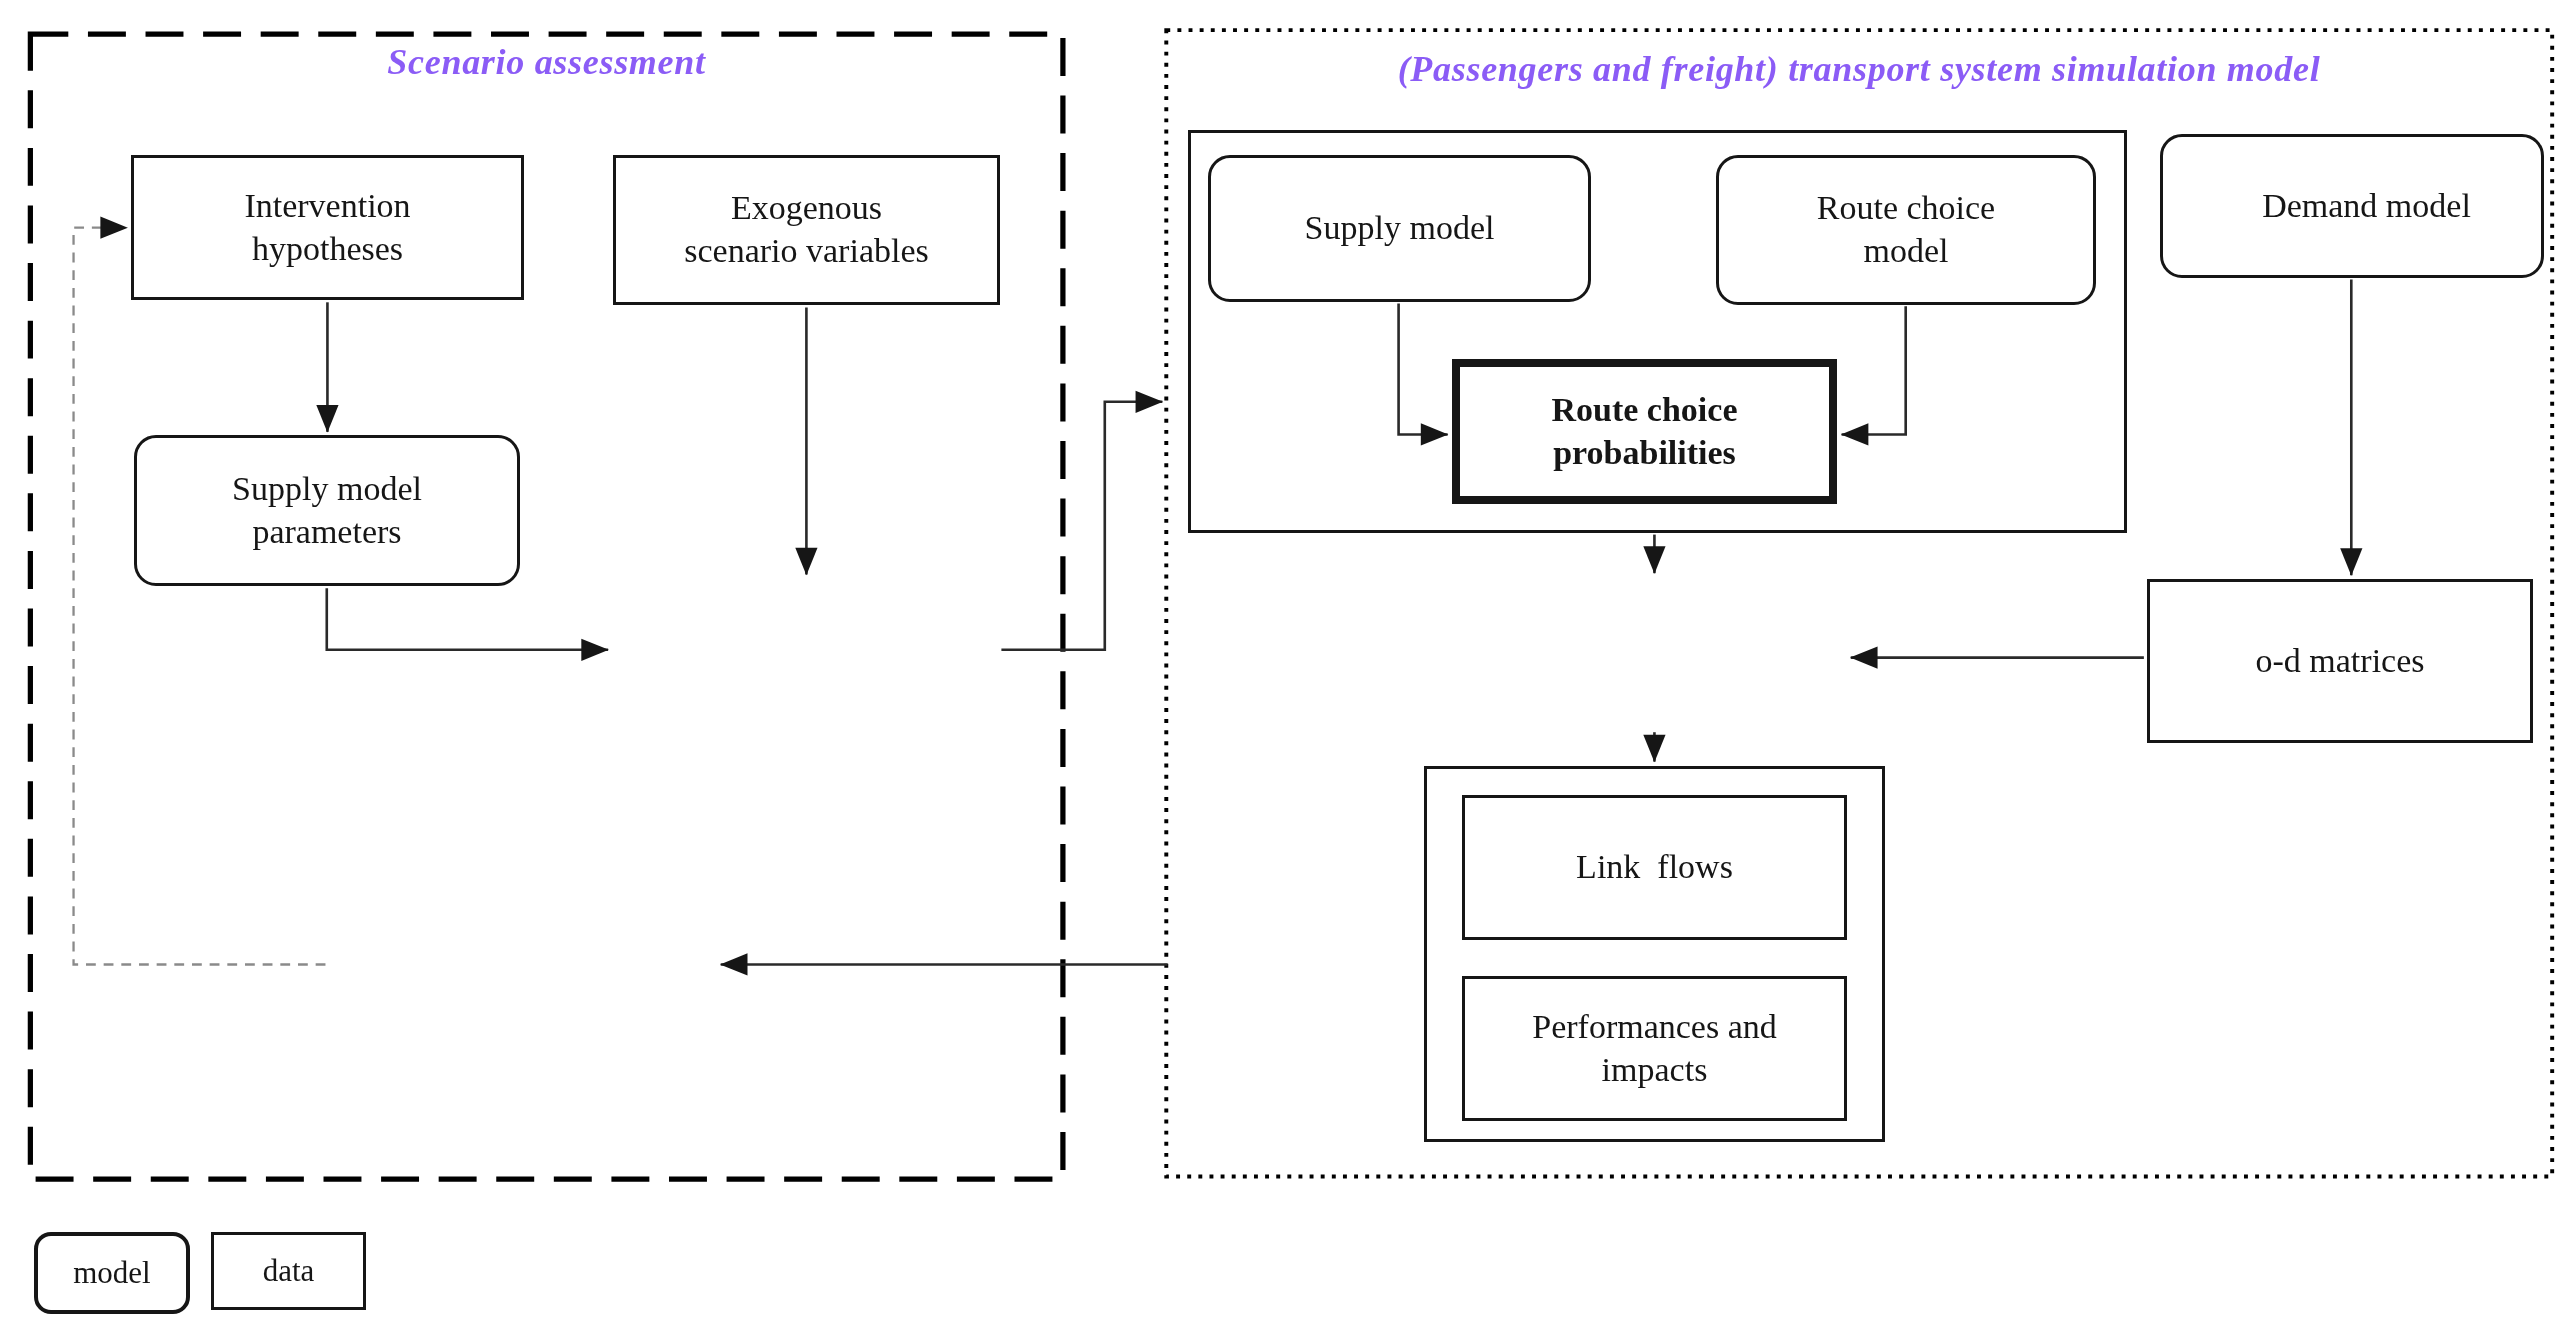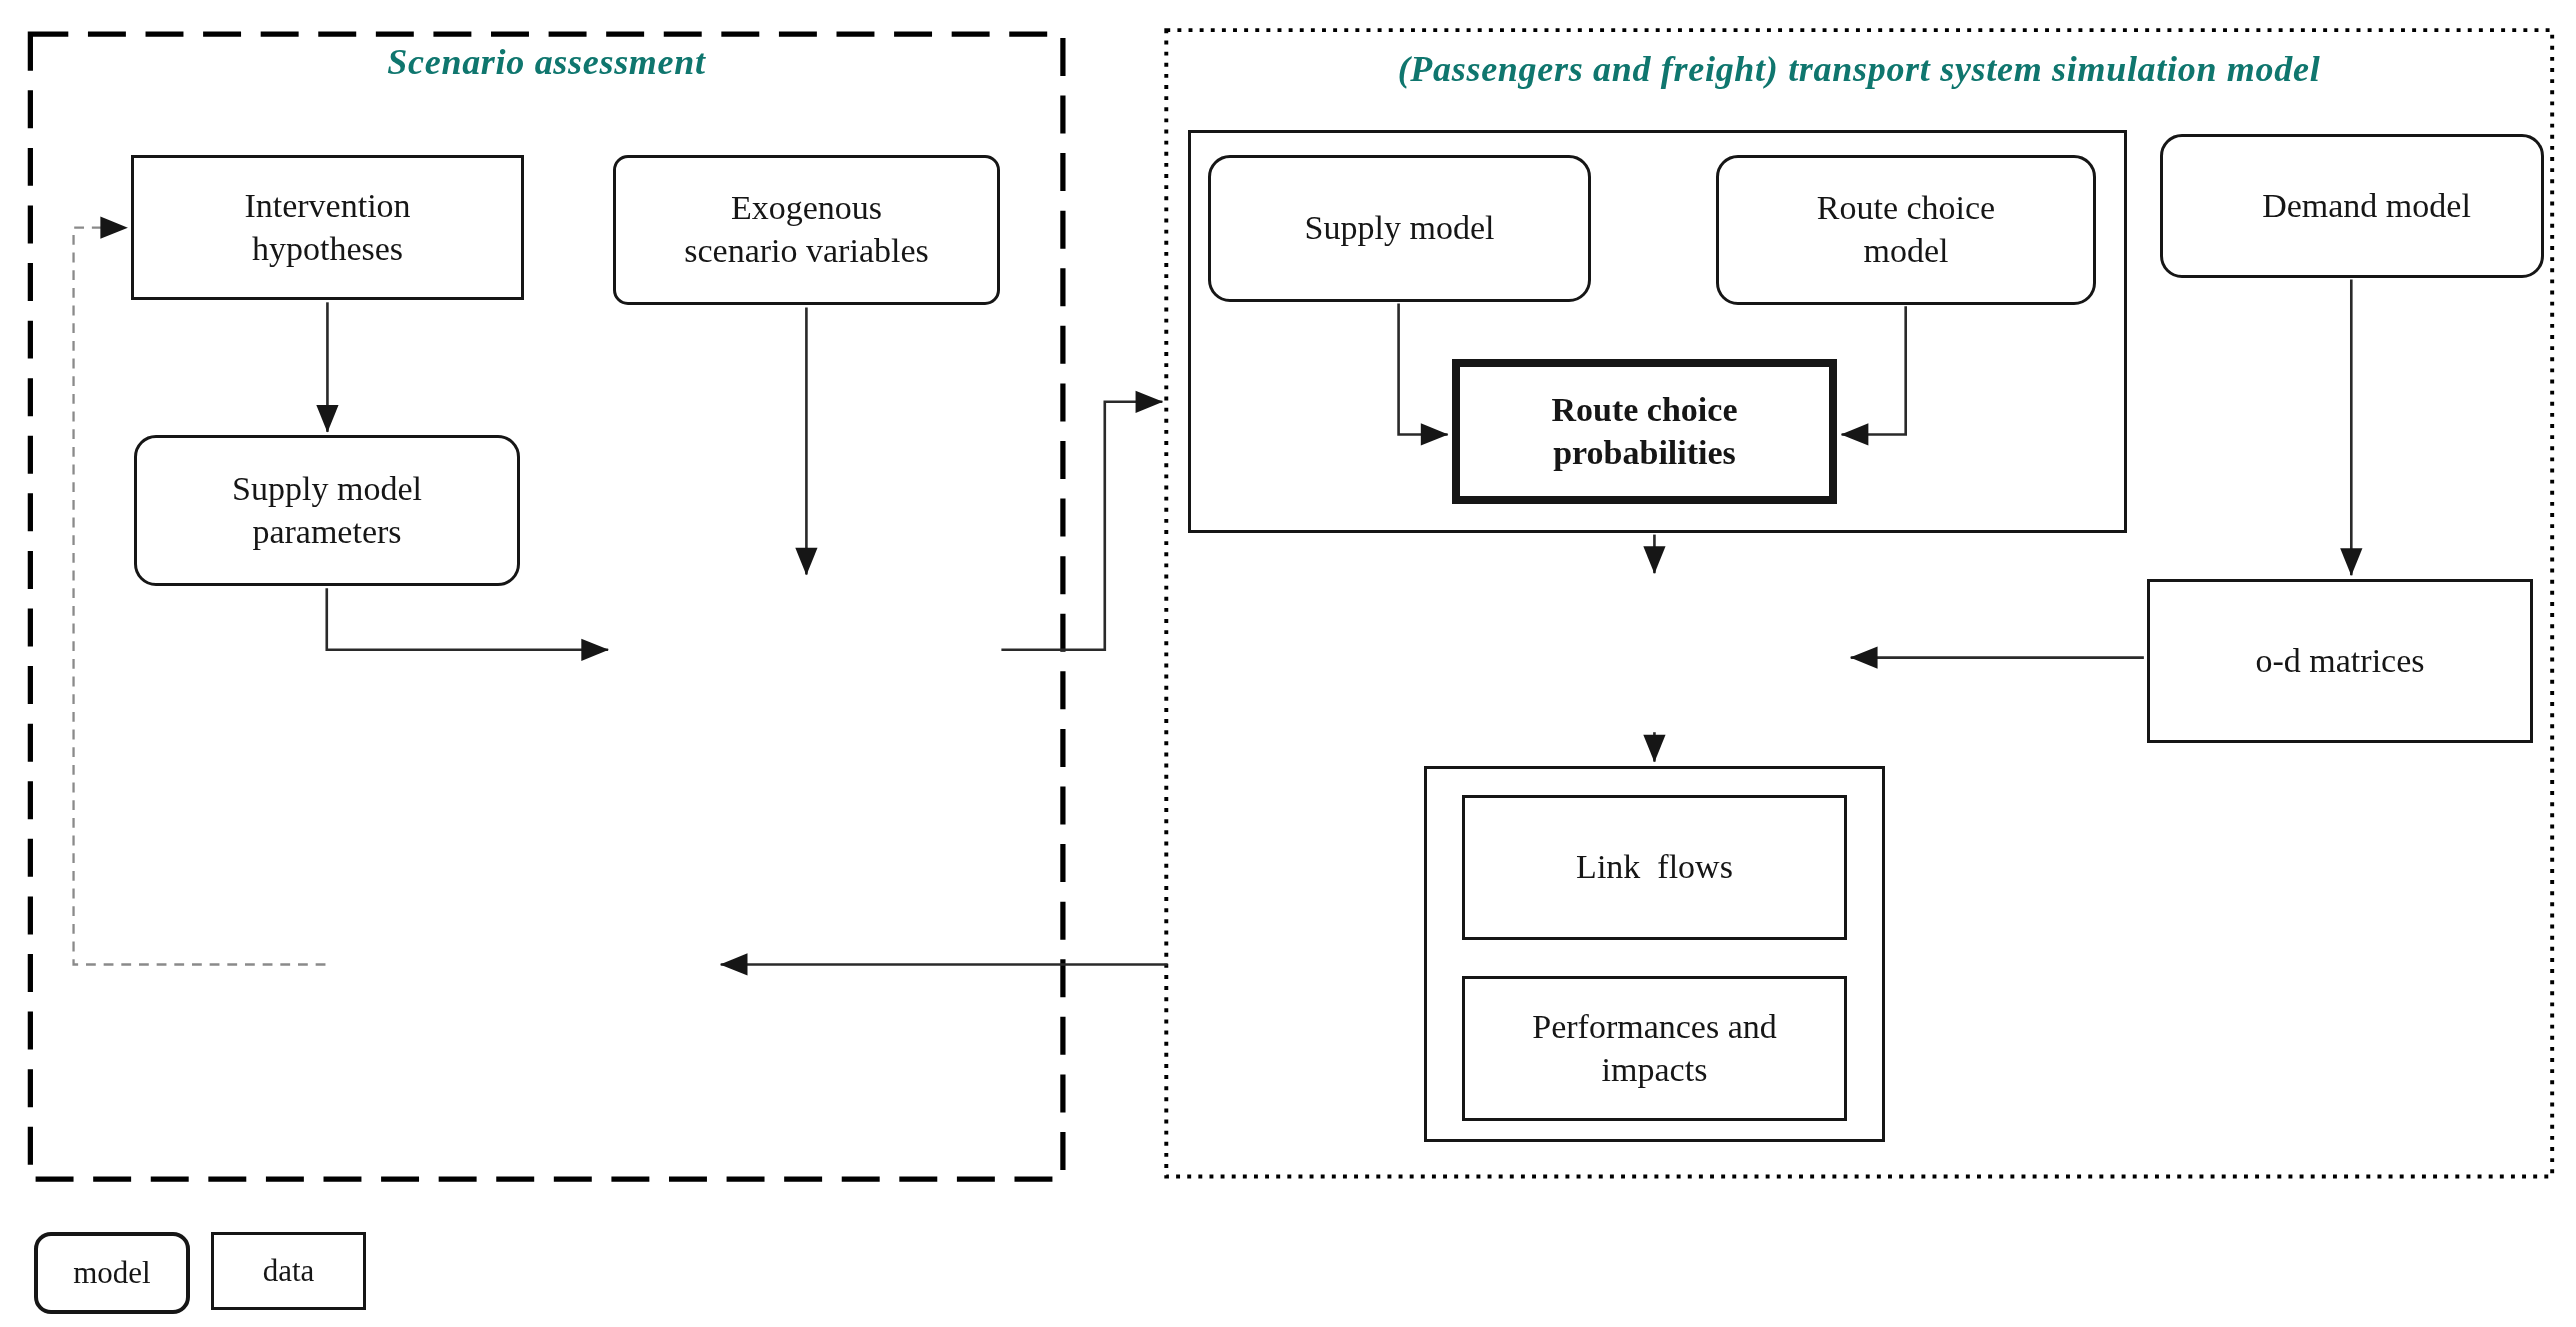--- a/index.html
+++ b/index.html
@@ -3,21 +3,21 @@
 <meta charset="utf-8">
 <style>
   html,body{margin:0;padding:0;background:#ffffff;}
   .canvas{
     position:relative;width:2576px;height:1327px;background:#ffffff;
     font-family:"Liberation Serif","DejaVu Serif",serif;color:#161616;overflow:hidden;
   }
   svg.wires{position:absolute;left:0;top:0;width:2576px;height:1327px;}
   .ptitle{
     position:absolute;text-align:center;font-size:36px;font-weight:bold;font-style:italic;
-    letter-spacing:0.7px;color:#0f766e;
+    letter-spacing:0.7px;color:#8b5cf6;
   }
   .box{
     position:absolute;box-sizing:border-box;border:3.3px solid #161616;background:#ffffff;
     display:flex;align-items:center;justify-content:center;text-align:center;
     font-size:34px;line-height:1.26;white-space:pre-wrap;
   }
   .rounded{border-radius:22px;}
   .thick{border-width:8.5px;font-weight:bold;}
   .frame{background:transparent;}
   .legend{font-size:31px;}
@@ -53,21 +53,21 @@
   </svg>
 
   <div class="ptitle" style="left:30px;top:41px;width:1033px;">Scenario assessment</div>
   <div class="ptitle" style="left:1166px;top:48px;width:1386px;">(Passengers and freight) transport system simulation model</div>
 
   <div class="box frame" style="left:1188px;top:130px;width:939px;height:403px;"></div>
   <div class="box frame" style="left:1424px;top:766px;width:461px;height:376px;"></div>
 
   <div class="box" style="left:131px;top:155px;width:393px;height:145px;font-family:Liberation Serif, serif;">Intervention
 hypotheses</div>
-  <div class="box" style="left:613px;top:155px;width:387px;height:150px;border-radius:15px;">Exogenous
+  <div class="box" style="left:613px;top:155px;width:387px;height:150px;">Exogenous
 scenario variables</div>
   <div class="box rounded" style="left:134px;top:435px;width:386px;height:151px;">Supply model
 parameters</div>
 
   <div class="box rounded" style="left:1208px;top:155px;width:383px;height:147px;">Supply model</div>
   <div class="box rounded" style="left:1716px;top:155px;width:380px;height:150px;">Route choice
 model</div>
   <div class="box thick" style="left:1452px;top:359px;width:385px;height:145px;">Route choice
 probabilities</div>
   <div class="box rounded" style="left:2160px;top:134px;width:384px;height:144px;padding-left:29px;">Demand model</div>

